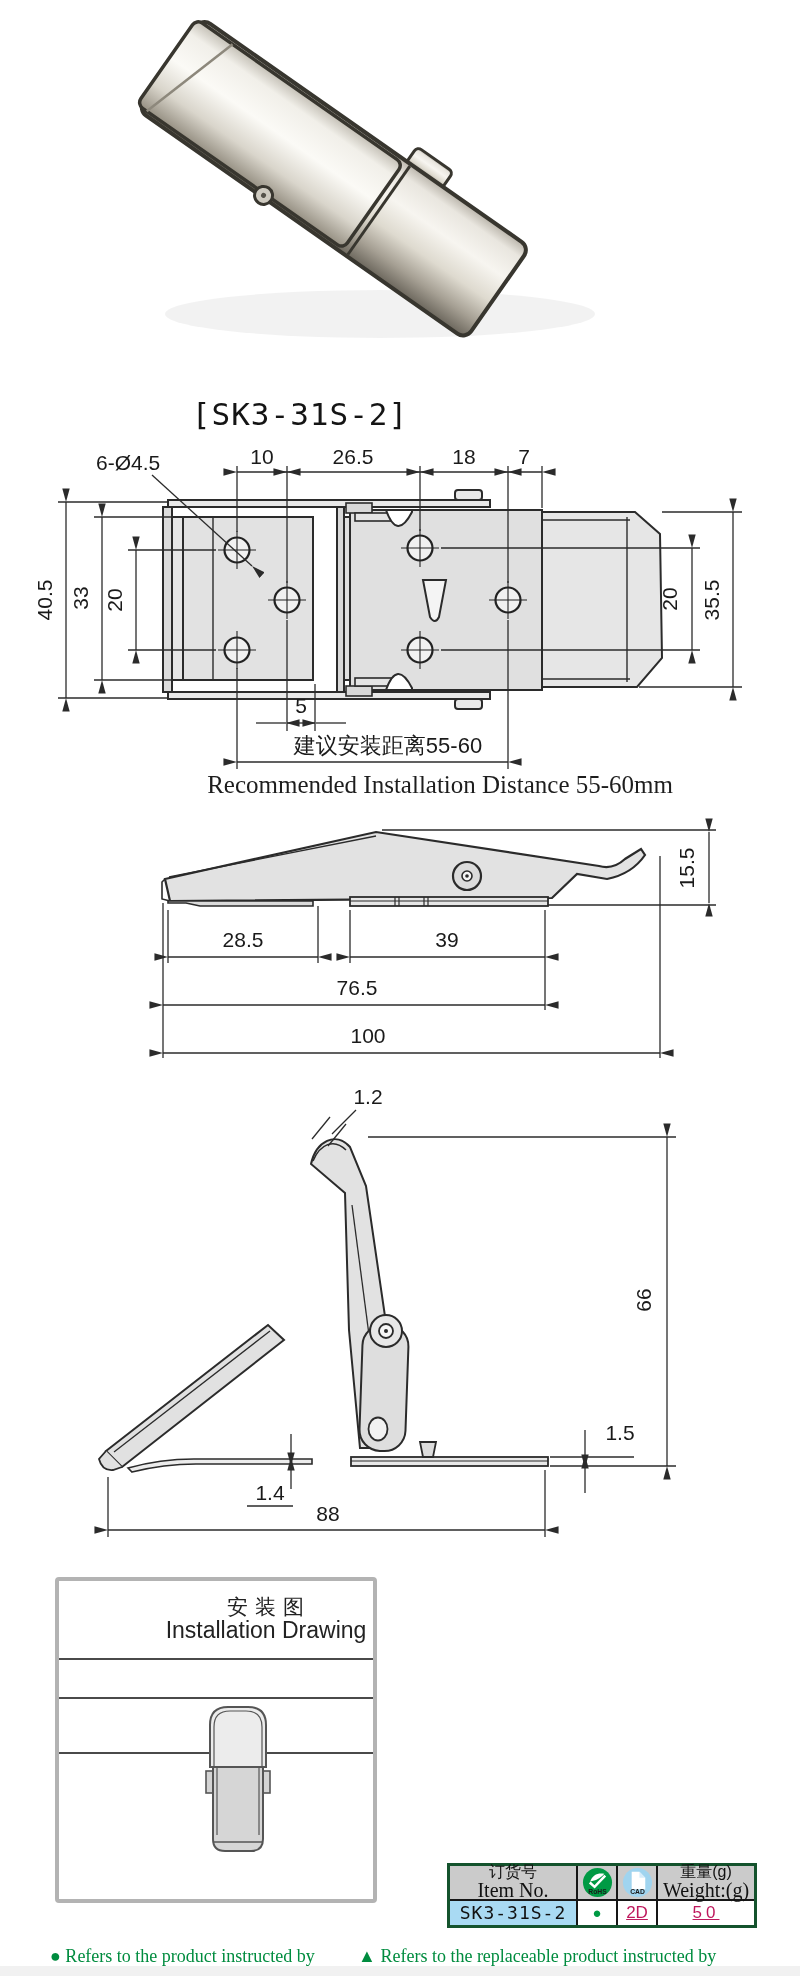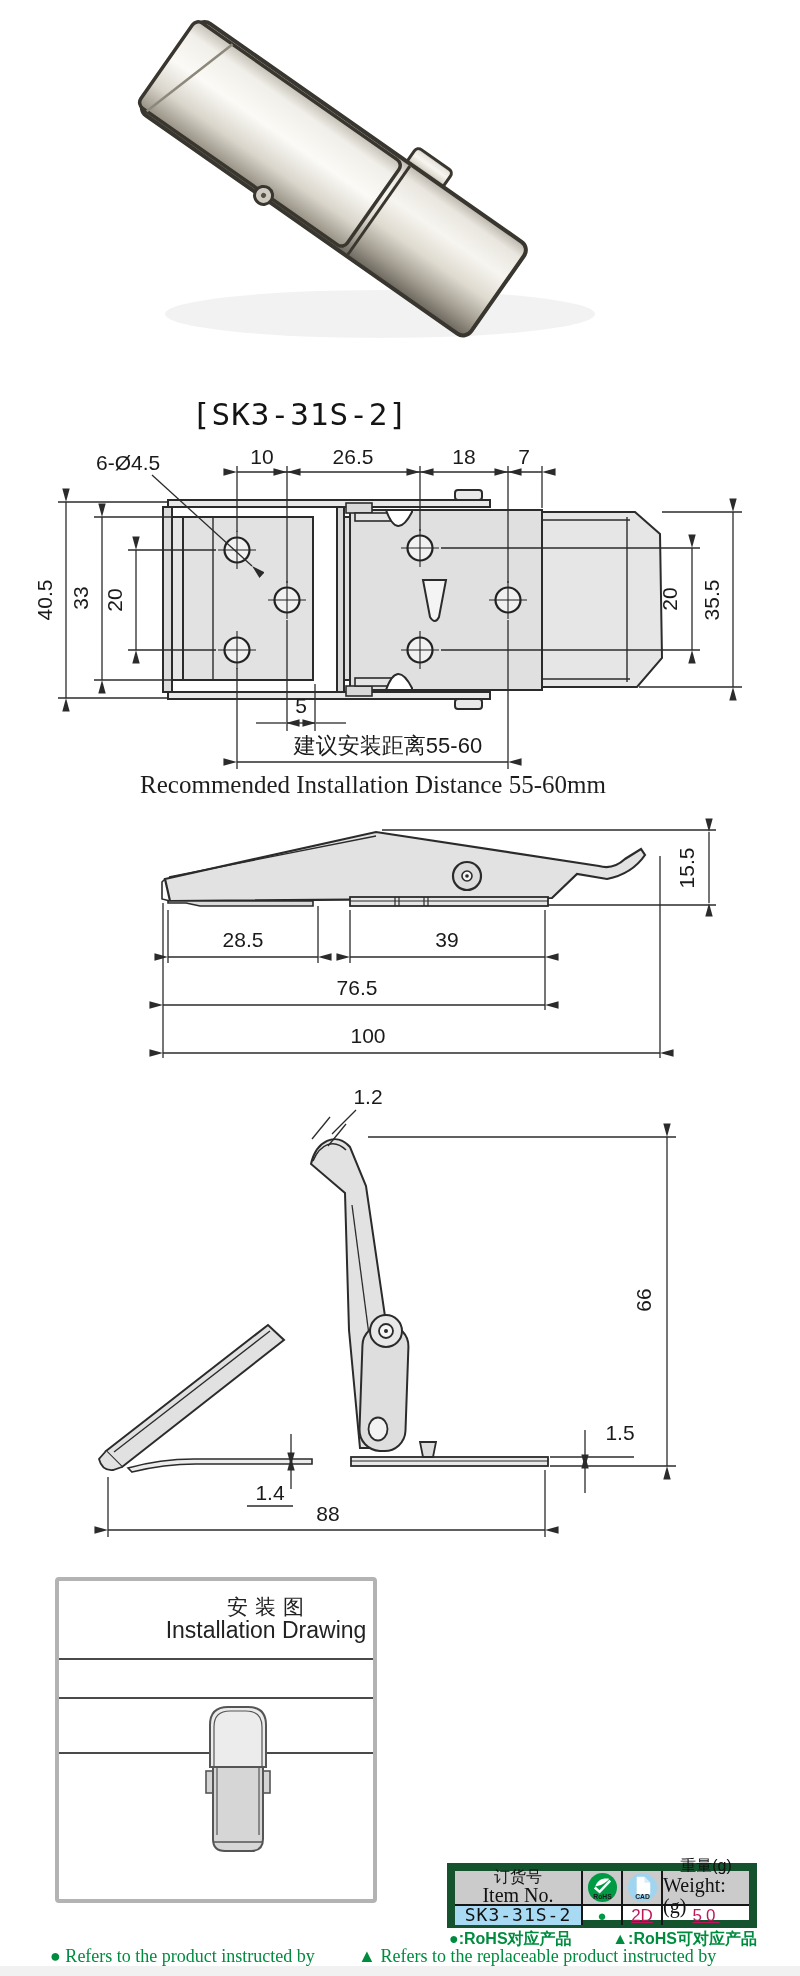--- a/index.html
+++ b/index.html
@@ -3,33 +3,33 @@
 <meta charset="utf-8">
 <style>
   html,body{margin:0;padding:0;background:#fff;}
   .page{position:relative;width:800px;height:1976px;background:#ffffff;overflow:hidden;
         font-family:"Liberation Sans","DejaVu Sans",sans-serif;color:#1a1a1a;}
   .abs{position:absolute;}
   svg text{font-family:"Liberation Sans","DejaVu Sans",sans-serif;fill:#1a1a1a;}
   .code-label{left:140px;top:352px;width:320px;text-align:center;
       font-family:"DejaVu Sans Mono","Liberation Mono",monospace;
       font-size:31px;letter-spacing:1px;color:#141414;margin-top:44px;}
-  .caption-en{left:73px;top:771px;width:600px;text-align:center;
+  .caption-en{left:73px;top:771px;width:600px;text-align:right;
       font-family:"Liberation Serif","DejaVu Serif",serif;font-size:25px;color:#1d1d1d;}
   
   .install-panel{left:55px;top:1577px;width:322px;height:326px;border:4px solid #b3b3b3;
       border-radius:4px;box-sizing:border-box;background:#fff;}
   .install-title-cn{position:absolute;left:110px;top:12px;width:200px;text-align:center;
       font-size:21px;letter-spacing:7px;color:#222;}
   .install-title-en{position:absolute;left:57px;top:36px;width:300px;text-align:center;
       font-family:Liberation Sans, sans-serif;font-size:23px;color:#222;}
   .panel-line{position:absolute;left:0;right:0;border-top:2px solid #4a4a4a;height:0;}
   
   .spec-table{left:447px;top:1863px;width:310px;height:65px;box-sizing:border-box;
-      border:8px solid #14532d;display:grid;grid-template-columns:128px 40px 40px auto;
+      border:3px solid #14532d;display:grid;grid-template-columns:128px 40px 40px auto;
       grid-template-rows:35px auto;background:#fff;}
   .spec-table .cell{border-right:2px solid #161616;display:flex;flex-direction:column;
       align-items:center;justify-content:center;line-height:1.05;}
   .spec-table .cell.last{border-right:none;}
   .spec-table .head{background:#cbcbcb;border-bottom:2px solid #161616;}
   .hd-cn{font-size:16px;color:#111;}
   .hd-en{font-family:"Liberation Serif","DejaVu Serif",serif;font-size:20px;color:#111;}
   .item-cell{background:#a9daf3;}
   .item-no{font-family:"DejaVu Sans Mono","Liberation Mono",monospace;font-size:18px;letter-spacing:1px;color:#111;}
   .dot-green{color:#009a44;font-size:15px;}
@@ -334,23 +334,19 @@
       <span class="dot-green">●</span>
     </div>
     <div class="cell">
       <span class="val">2D</span>
     </div>
     <div class="cell last">
       <span class="val w90">50</span>
     </div>
   </div>
 
-  <div class="abs legend-cn">
-    <span>●:RoHS对应产品</span>
-    <span>▲:RoHS可对应产品</span>
-  </div>
   <div class="abs legend-en">
     <span>● Refers to the product instructed by RoHS</span>
     <span>▲ Refers to the replaceable product instructed by RoHS</span>
   </div>
 
   <div class="abs bottom-strip"></div>
 </div>
 
 </body></html>

